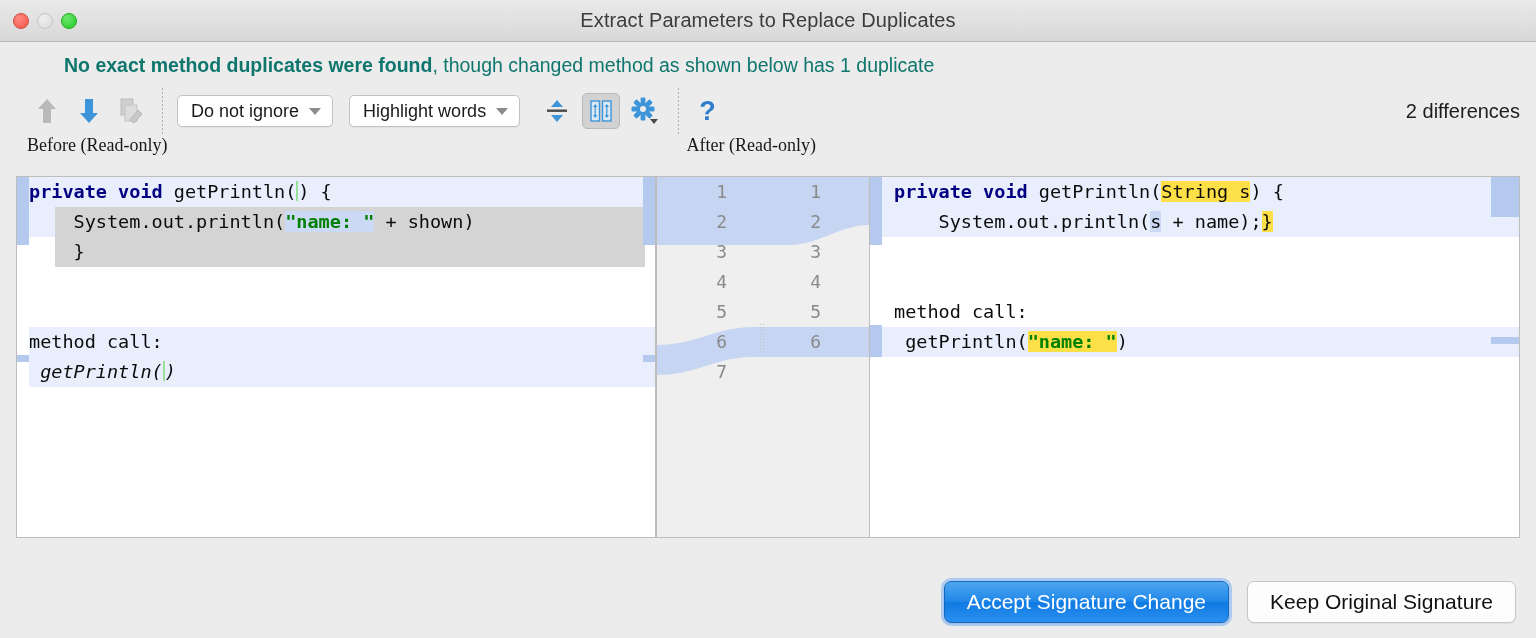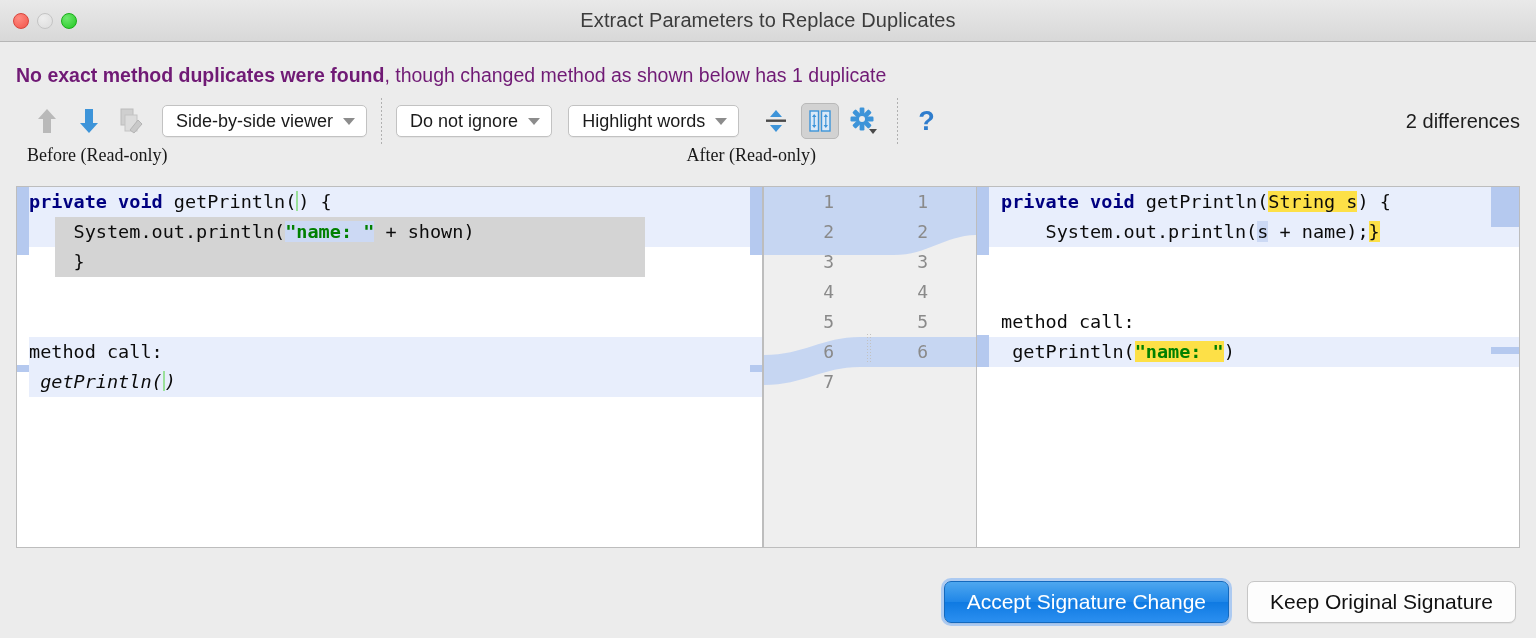--- a/index.html
+++ b/index.html
@@ -23,23 +23,24 @@
   .light.red    { background: radial-gradient(circle at 35% 30%, #ff8a80, #f2544a); border: 1px solid #d8453c; }
   .light.yellow { background: radial-gradient(circle at 35% 30%, #eeeeee, #dcdcdc); border: 1px solid #c4c4c4; }
   .light.green  { background: radial-gradient(circle at 35% 30%, #6ee86e, #22c822); border: 1px solid #19ad19; }
   .window-title {
     position: absolute; left: 0; right: 0; text-align: center;
     font-size: 20px; color: #3c3c3c; letter-spacing: .1px;
   }
 
   
   .headline {
-    padding: 22px 0 10px 16px;
-    font-size: 19.5px; color: #701a75;
+    padding: 12px 0 10px 16px;
+    font-size: 19.5px; color: #0f766e;
     white-space: nowrap;
+    margin-left: 48px;
   }
   .headline b { font-weight: bold; }
 
   
   .toolbar {
     display: flex; align-items: center;
     height: 48px; padding: 0 16px 0 30px; gap: 0;
   }
   .tbicon {
     width: 34px; height: 34px;
@@ -85,21 +86,21 @@
   
   .diffarea {
     position: relative;
     margin: 0 16px;
     height: 362px;
     display: flex;
     background: #fff;
     border: 1px solid #bdbdbd;
   }
   .pane { position: relative; background: #fff; overflow: hidden; }
-  .pane.left  { width: 746px; border-right: 1px solid #bdbdbd; }
+  .pane.left  { width: 639px; border-right: 1px solid #bdbdbd; }
   .pane.right { flex: 1; }
 
   .marker-col {
     position: absolute; top: 0; bottom: 0; width: 12px;
     background: #fff;
   }
   .marker-col.l { left: 0; }
   .marker-col.r { right: 0; }
   .marker {
     position: absolute; left: 0; width: 12px; background: #b5c9ef;
@@ -199,24 +200,20 @@
   </div>
 
   <div class="tbicon">
     <svg width="26" height="26" viewBox="0 0 26 26" aria-hidden="true">
       <rect x="3" y="1" width="12" height="16" fill="#cfcfcf" stroke="#bcbcbc"></rect>
       <rect x="7" y="7" width="12" height="16" fill="#dcdcdc" stroke="#c4c4c4"></rect>
       <path d="M12 22 L20 12 L24 16 L16 25 Z" fill="#c9c9c9" stroke="#b4b4b4"></path>
     </svg>
   </div>
 
-  <div class="combo" style="margin-left:14px;">
-    <span>Side-by-side viewer</span>
-    <span class="caret"></span>
-  </div>
 
   <div class="dotsep"></div>
 
   <div class="combo">
     <span>Do not ignore</span>
     <span class="caret"></span>
   </div>
 
   <div style="width:16px"></div>
 

